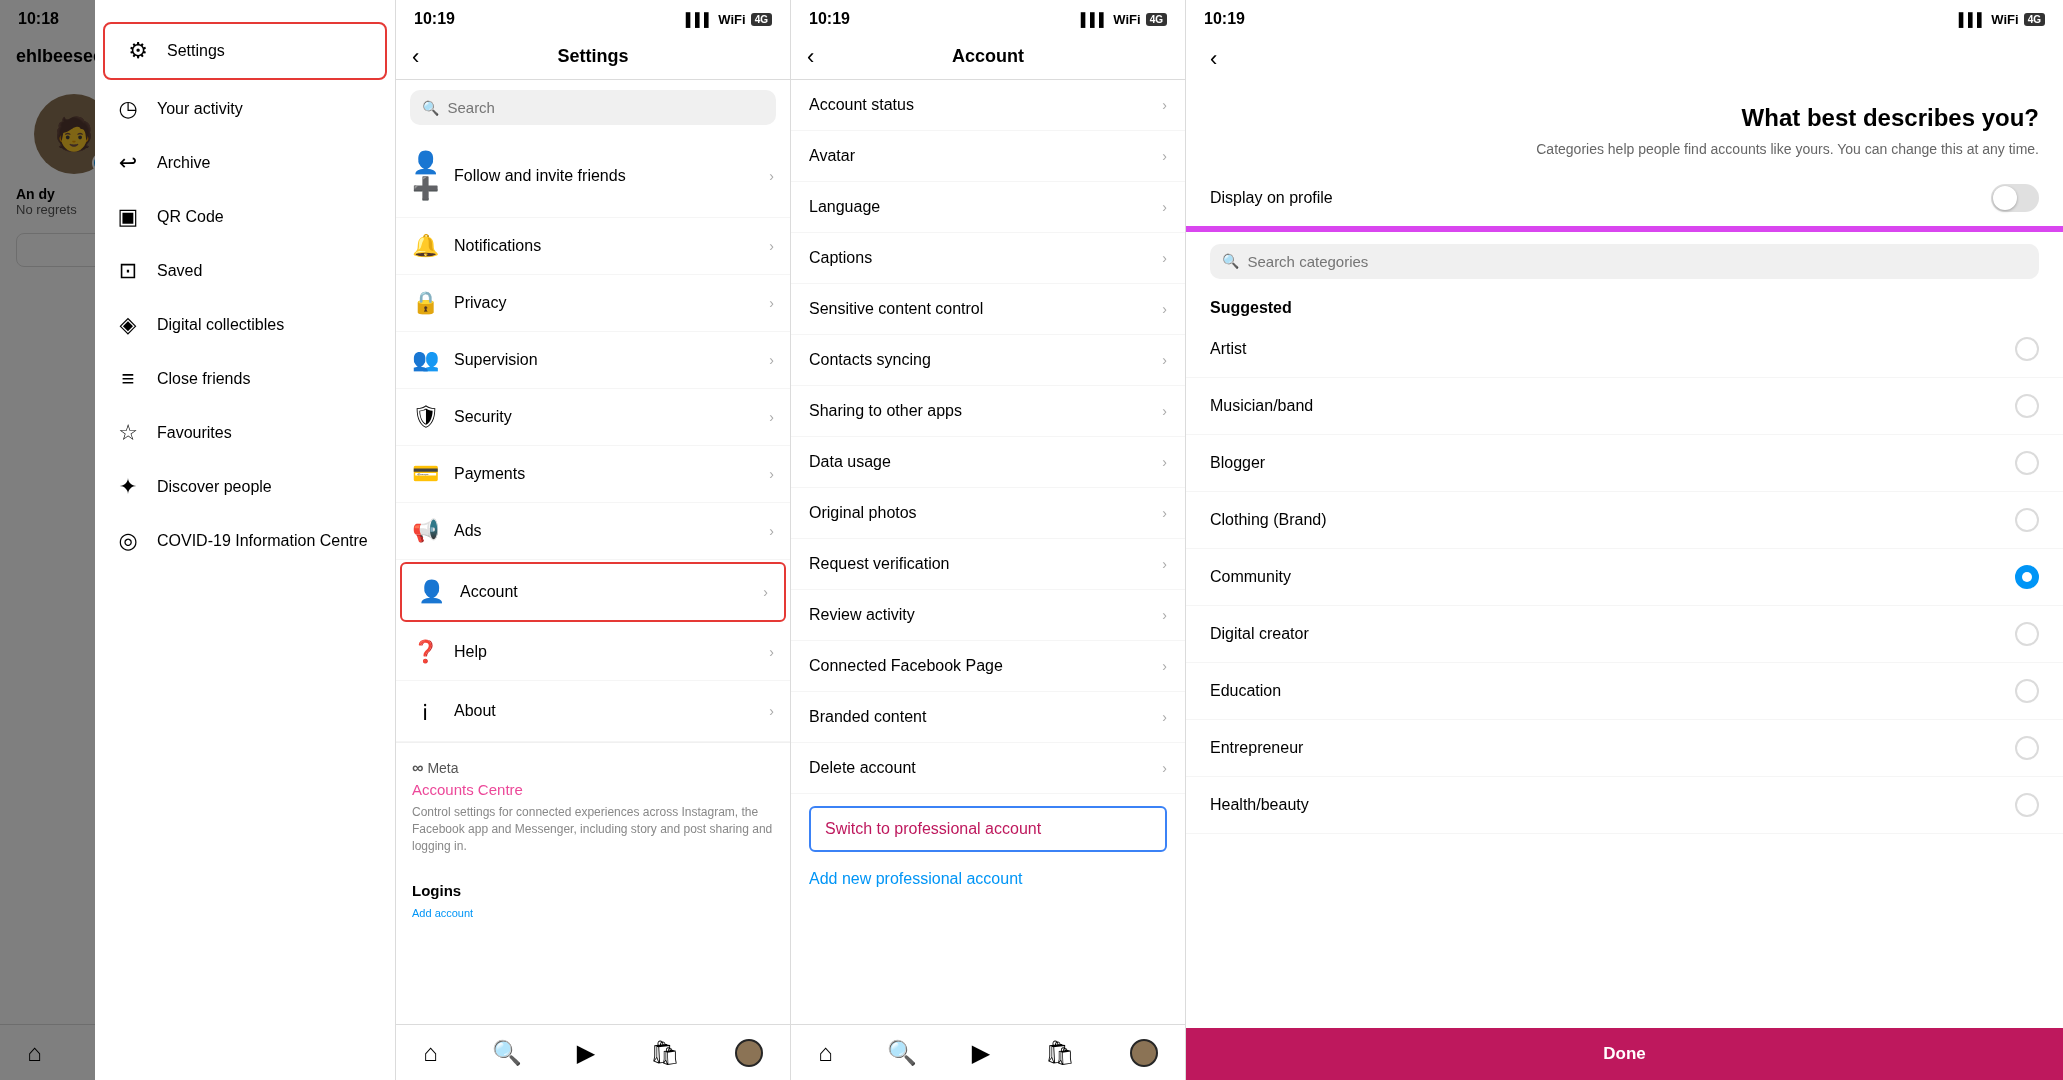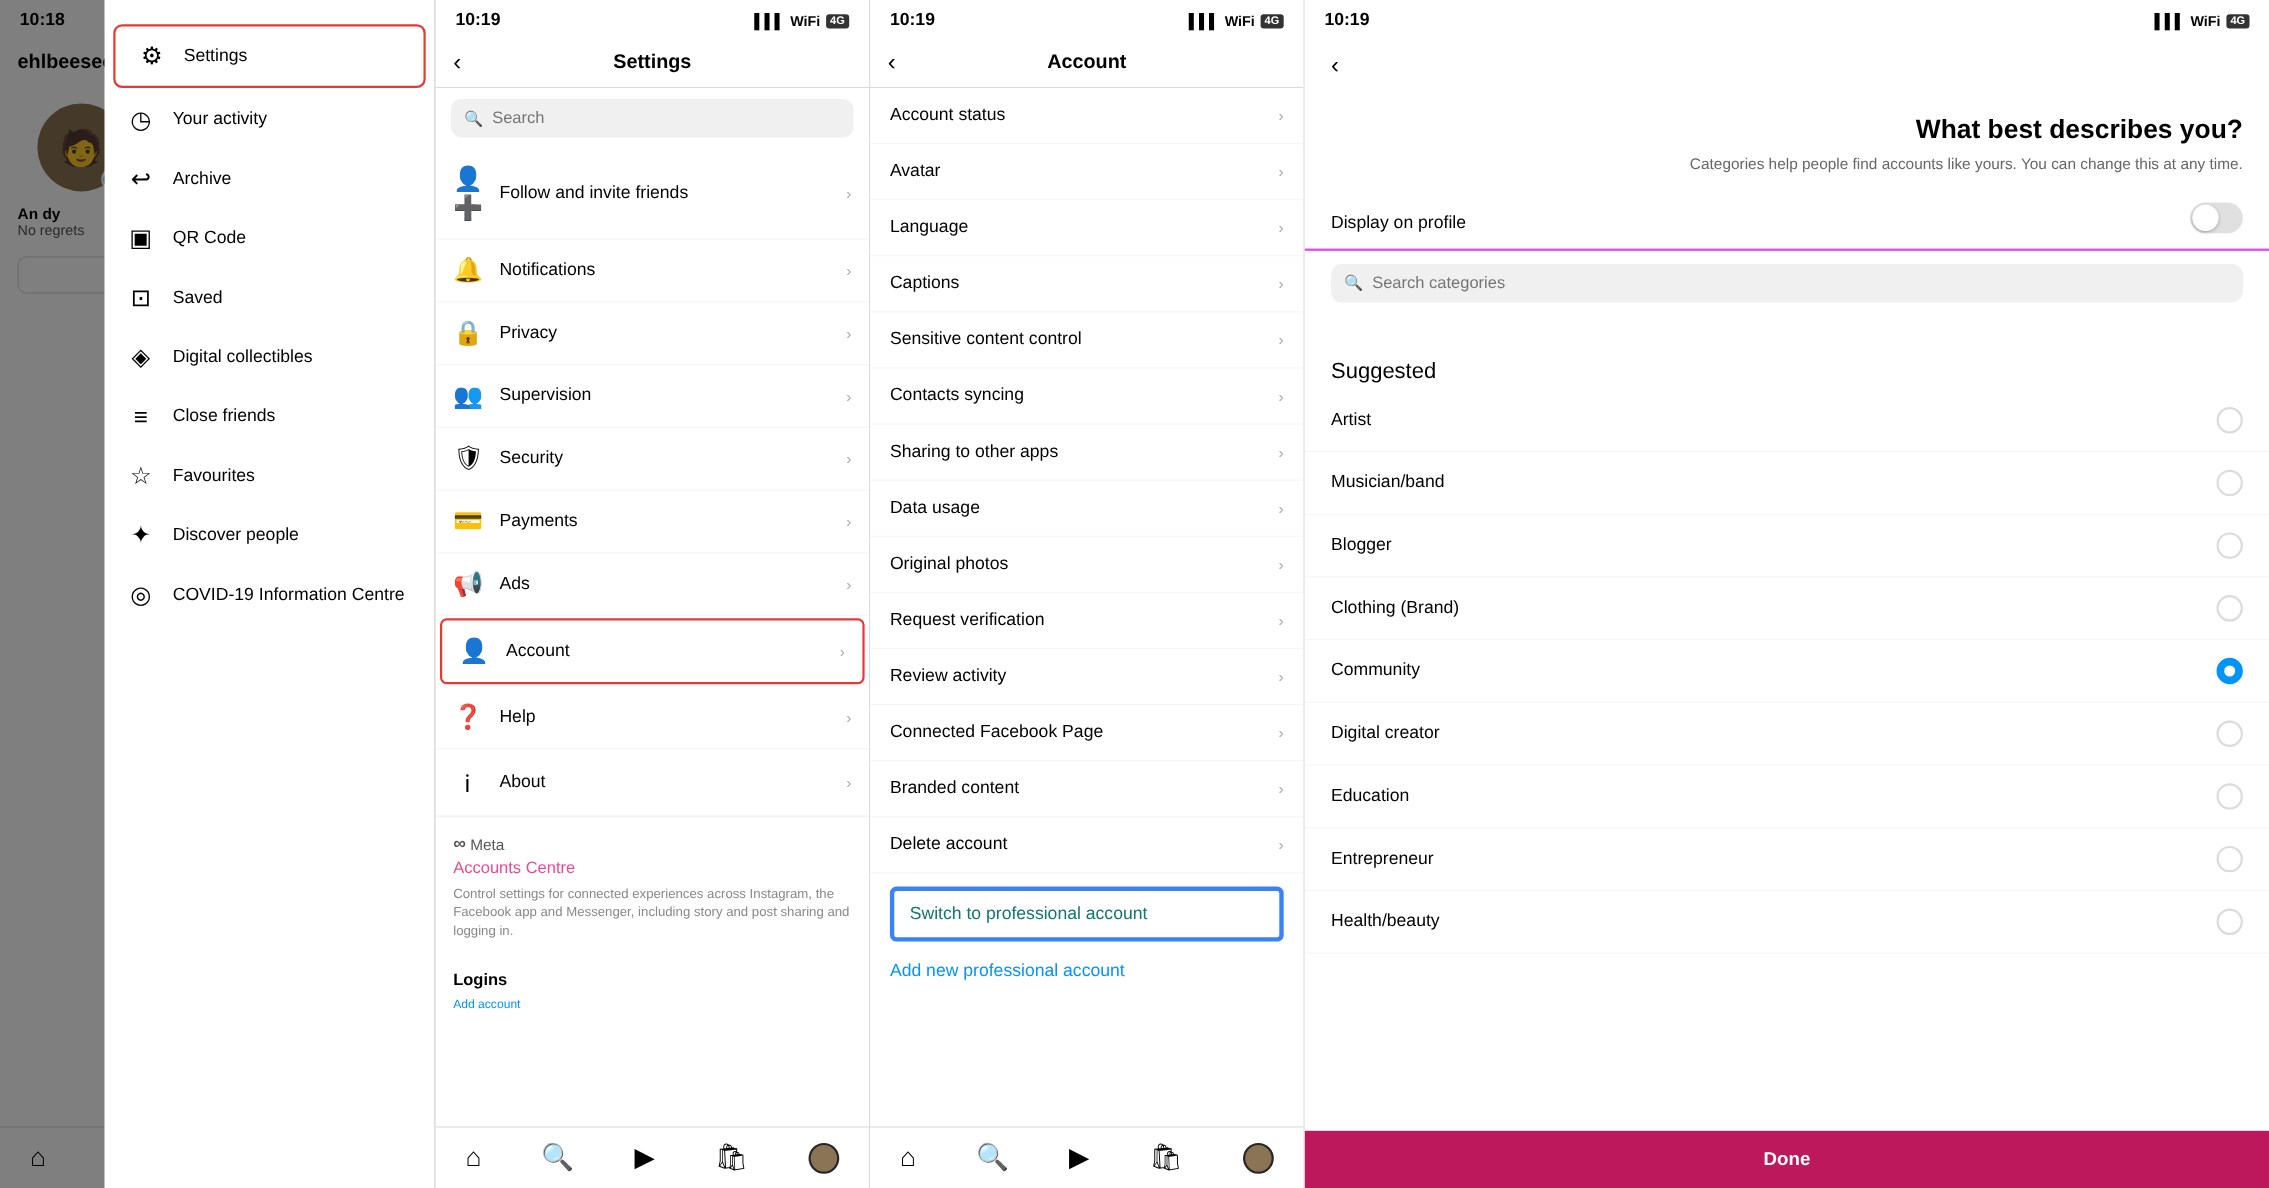--- a/index.html
+++ b/index.html
@@ -273,28 +273,28 @@
     .account-item {
       display: flex;
       align-items: center;
       justify-content: space-between;
       padding: 16px 18px;
       border-bottom: 1px solid #f5f5f5;
       cursor: pointer;
     }
     .account-item-label { font-size: 16px; }
     .switch-professional {
-      color: #0f766e;
+      color: #be185d;
       font-size: 16px;
       font-weight: 500;
       padding: 14px 0;
       border-top: 1px solid #f5f5f5;
       border-bottom: 1px solid #f5f5f5;
       cursor: pointer;
-      border: 4px solid #3b82f6;
+      border: 2px solid #3b82f6;
       border-radius: 6px;
       padding: 12px 14px;
       margin: 4px 0;
     }
     .add-professional {
       color: #0095f6;
       font-size: 16px;
       font-weight: 500;
       padding: 14px 0;
       cursor: pointer;
@@ -307,23 +307,23 @@
     }
     .describe-header {
       padding: 20px 24px 10px;
       text-align: right;
     }
     .describe-title { font-size: 24px; font-weight: 700; margin-bottom: 8px; }
     .describe-subtitle { font-size: 14px; color: #666; line-height: 1.4; }
     .display-toggle {
       display: flex;
       justify-content: space-between;
-      align-items: flex-end;
+      align-items: center;
       padding: 14px 24px;
-      border-bottom: 2px solid #d946ef;
+      border-bottom: 6px solid #d946ef;
     }
     .toggle-label { font-size: 16px; }
     .toggle-switch {
       width: 48px; height: 28px;
       background: #e0e0e0;
       border-radius: 14px;
       position: relative;
       cursor: pointer;
     }
     .toggle-knob {
@@ -338,23 +338,22 @@
       margin: 12px 24px;
       background: #f0f0f0;
       border-radius: 10px;
       display: flex;
       align-items: center;
       gap: 8px;
       padding: 9px 12px;
     }
     .suggested-label {
       padding: 8px 24px 4px;
-      font-size: 20px;
-      font-weight: 400;
-      margin-top: 32px;
+      font-size: 16px;
+      font-weight: 700;
     }
     .category-item {
       display: flex;
       align-items: center;
       justify-content: space-between;
       padding: 16px 24px;
       border-bottom: 1px solid #f5f5f5;
       cursor: pointer;
     }
     .category-label { font-size: 16px; }

